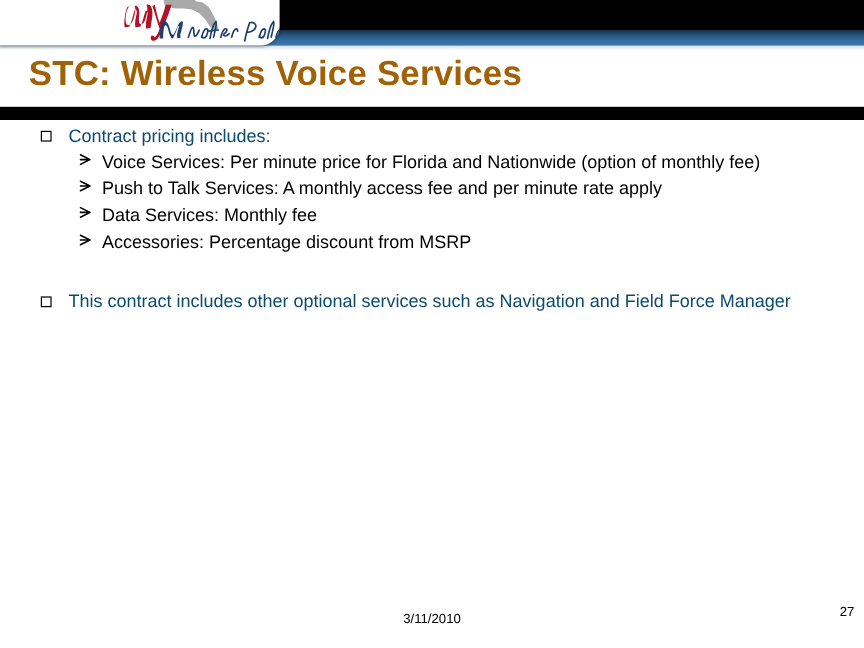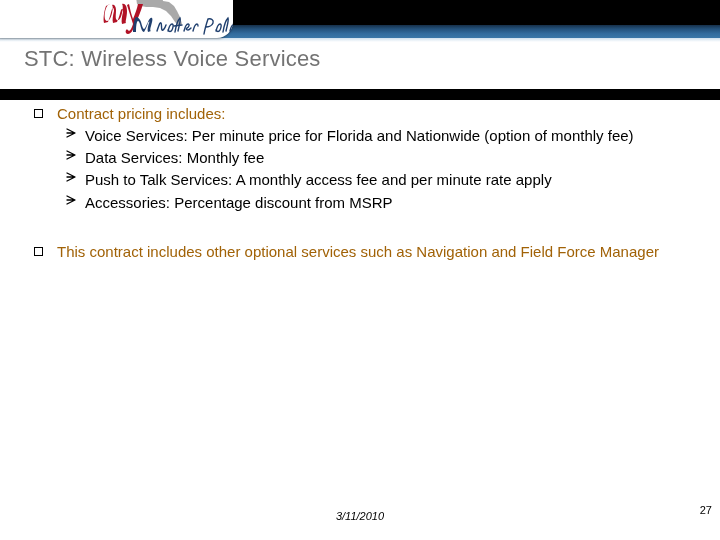--- a/index.html
+++ b/index.html
@@ -70,23 +70,23 @@
     width: 247px;
     height: 54px;
   }
 
   
   #title {
     position: absolute;
     left: 24px;
     top: 46px;
     width: 660px;
-    font-size: 22px;
-    font-weight: normal;
-    color: #737373;
+    font-size: 29px;
+    font-weight: bold;
+    color: #a16207;
     letter-spacing: 0.2px;
     white-space: nowrap;
   }
 
   
   #title-rule {
     position: absolute;
     left: 0;
     top: 89px;
     width: 720px;
@@ -102,21 +102,21 @@
     width: 720px;
     height: 380px;
   }
 
   .bullet-l1 {
     position: relative;
     padding-left: 57px;
     margin: 0 0 0 0;
     font-size: 15px;
     line-height: 1.27;
-    color: #a16207;
+    color: #0c4a6e;
     max-width: 675px;
   }
   .bullet-l1 > .marker {
     position: absolute;
     left: 34px;
     top: 2px;
     width: 12px;
     height: 12px;
     display: block;
   }
@@ -157,21 +157,20 @@
 
   
   #footer-date {
     position: absolute;
     left: 0;
     top: 510px;
     width: 720px;
     text-align: center;
     font-size: 11px;
     color: #000000;
-    font-style: italic;
   }
   #footer-slide-number {
     position: absolute;
     right: 8px;
     top: 504px;
     font-size: 11px;
     color: #000000;
   }
 </style>
 </head>
@@ -248,29 +247,29 @@
           </svg>
       </span>
       <span>Voice Services: Per minute price for Florida and Nationwide (option of monthly fee)</span>
     </li>
     <li class="bullet-l2">
       <span class="marker">
         <svg width="12" height="14" viewBox="0 0 12 14">
             <path d="M1 3 L9 7 L1 11 M1 7 L8 7" stroke="#000" stroke-width="1.3" fill="none" stroke-linecap="round" stroke-linejoin="round"></path>
           </svg>
       </span>
+      <span>Push to Talk Services: A monthly access fee and per minute rate apply</span>
+    </li>
+    <li class="bullet-l2">
+      <span class="marker">
+        <svg width="12" height="14" viewBox="0 0 12 14">
+            <path d="M1 3 L9 7 L1 11 M1 7 L8 7" stroke="#000" stroke-width="1.3" fill="none" stroke-linecap="round" stroke-linejoin="round"></path>
+          </svg>
+      </span>
       <span>Data Services: Monthly fee</span>
-    </li>
-    <li class="bullet-l2">
-      <span class="marker">
-        <svg width="12" height="14" viewBox="0 0 12 14">
-            <path d="M1 3 L9 7 L1 11 M1 7 L8 7" stroke="#000" stroke-width="1.3" fill="none" stroke-linecap="round" stroke-linejoin="round"></path>
-          </svg>
-      </span>
-      <span>Push to Talk Services: A monthly access fee and per minute rate apply</span>
     </li>
     <li class="bullet-l2">
       <span class="marker">
         <svg width="12" height="14" viewBox="0 0 12 14">
             <path d="M1 3 L9 7 L1 11 M1 7 L8 7" stroke="#000" stroke-width="1.3" fill="none" stroke-linecap="round" stroke-linejoin="round"></path>
           </svg>
       </span>
       <span>Accessories: Percentage discount from MSRP</span>
     </li>
   </ul>

